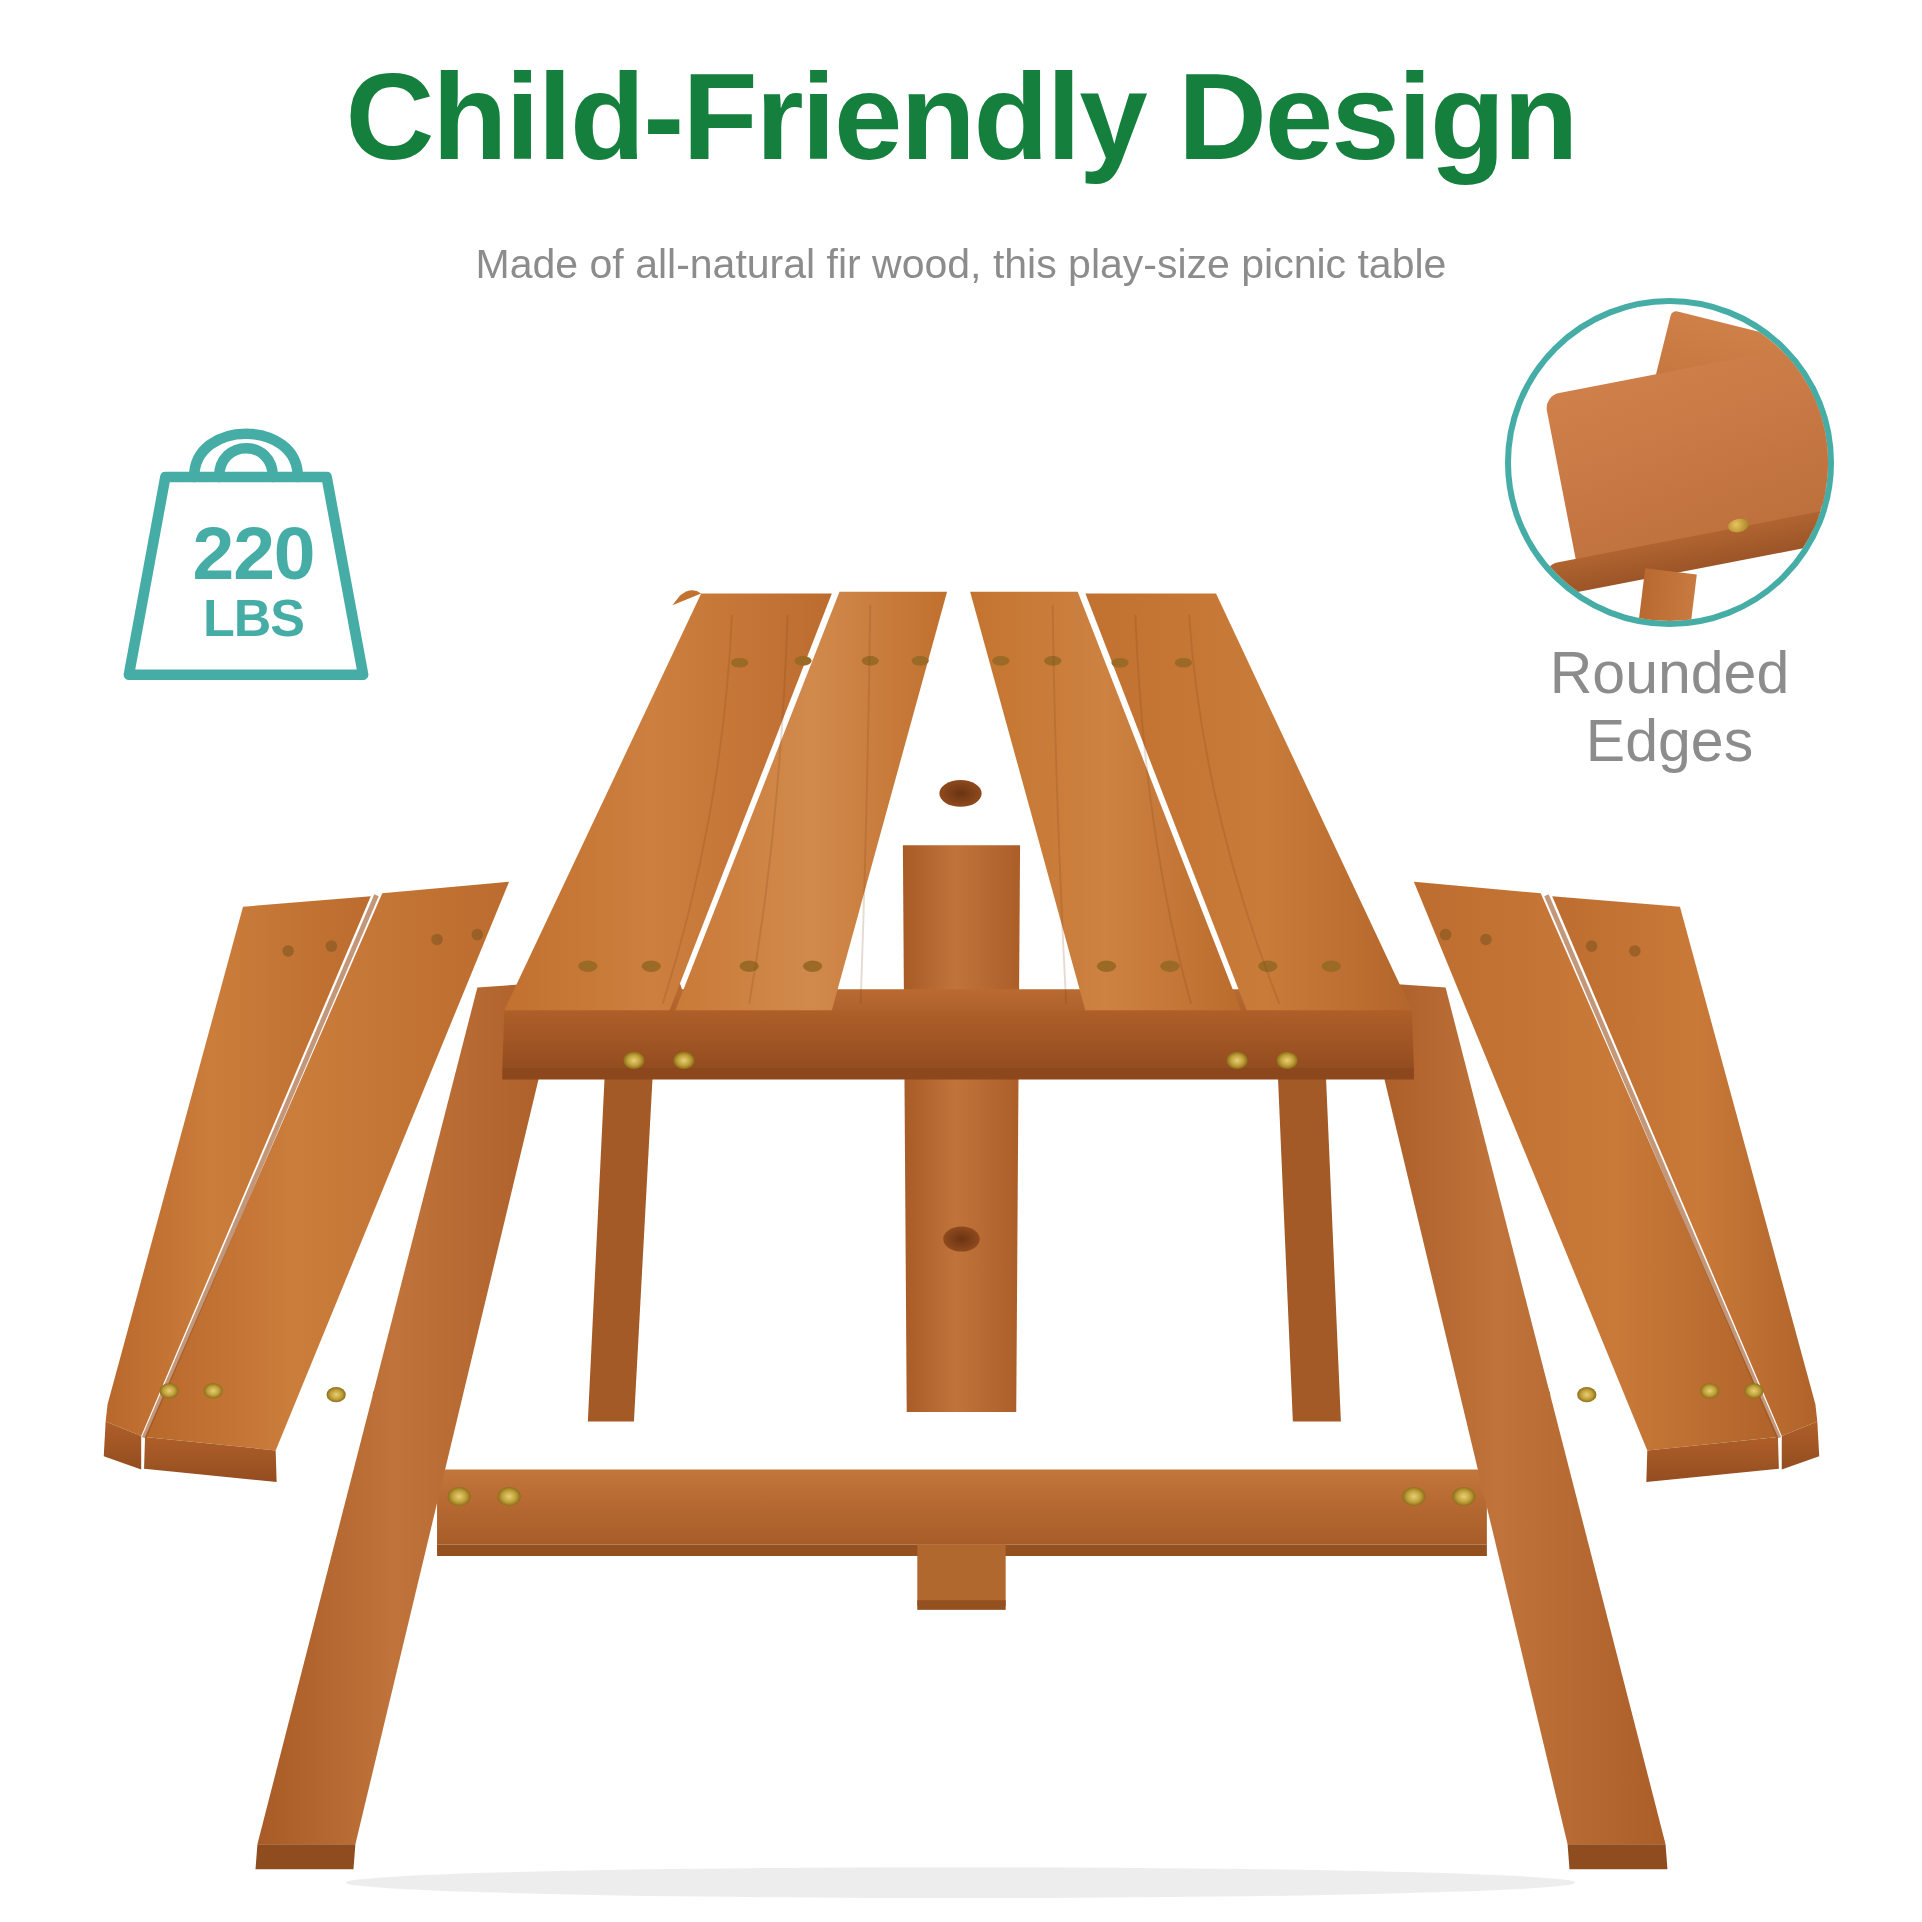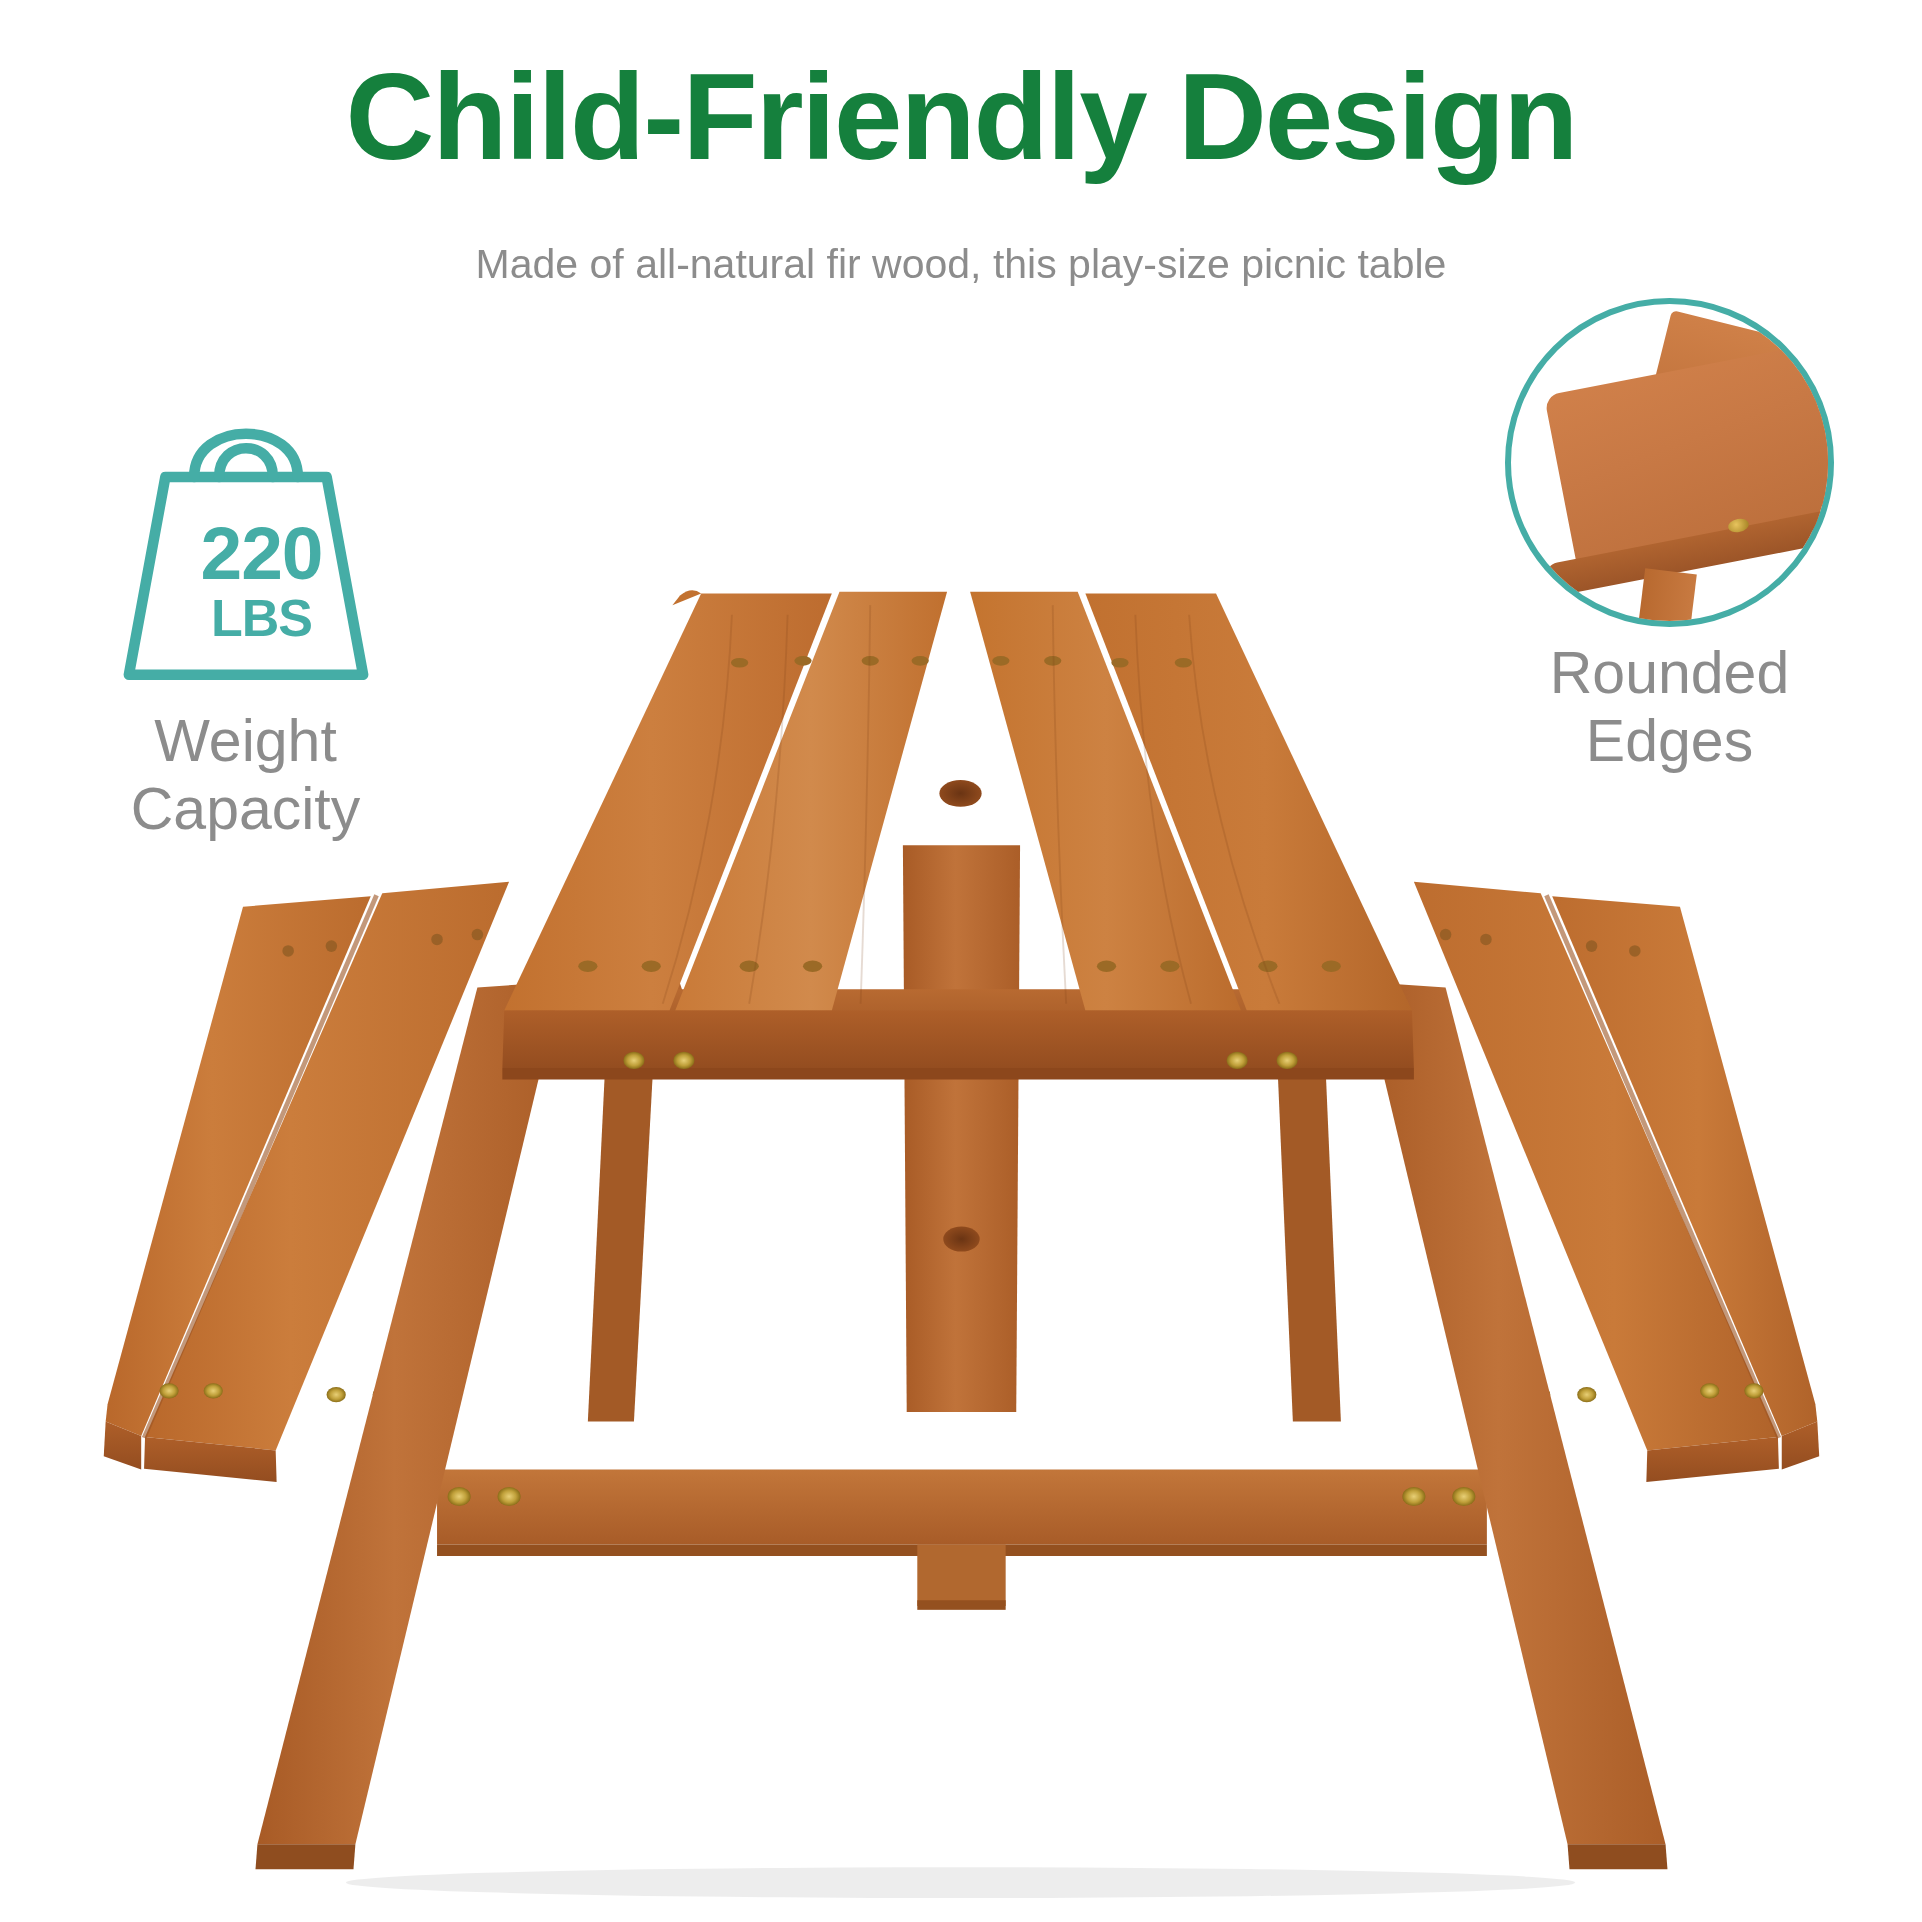--- a/index.html
+++ b/index.html
@@ -55,21 +55,21 @@
   }
   .bag-wrap {
     position: relative;
     width: 288px;
     height: 293px;
     margin: 0 auto;
   }
   .bag-wrap svg { display: block; }
   .bag-text {
     position: absolute;
-    left: 16px; top: 0;
+    left: 8px; top: 0;
     width: 288px; height: 293px;
     display: flex;
     flex-direction: column;
     align-items: center;
     justify-content: center;
     padding-top: 63px;
     box-sizing: border-box;
     color: #45ada6;
     font-weight: 700;
     line-height: 1.02;
@@ -379,24 +379,20 @@
         <path d="M66,78 L234,78 L272,284 L28,284 Z" fill="none" stroke="#45ada6" stroke-width="11" stroke-linejoin="round" stroke-linecap="round"></path>
 
         <path d="M96,78 C96,18 204,18 204,78" fill="none" stroke="#45ada6" stroke-width="11" stroke-linecap="round"></path>
 
         <path d="M122,78 C122,38 178,38 178,78" fill="none" stroke="#45ada6" stroke-width="11" stroke-linecap="round"></path>
       </svg>
       <div class="bag-text">
         <span class="bag-num">220</span>
         <span class="bag-unit">LBS</span>
       </div>
-    </div>
-    <div class="feature-caption">
-      <span class="ln">Weight</span>
-      <span class="ln">Capacity</span>
     </div>
   </div>
 
   <div class="feature-right">
     <div class="circle-callout">
       <div class="cc-inner">
         <div class="cc-plank-back"></div>
         <div class="cc-plank-main"></div>
         <div class="cc-plank-edge"></div>
         <div class="cc-leg"></div>

